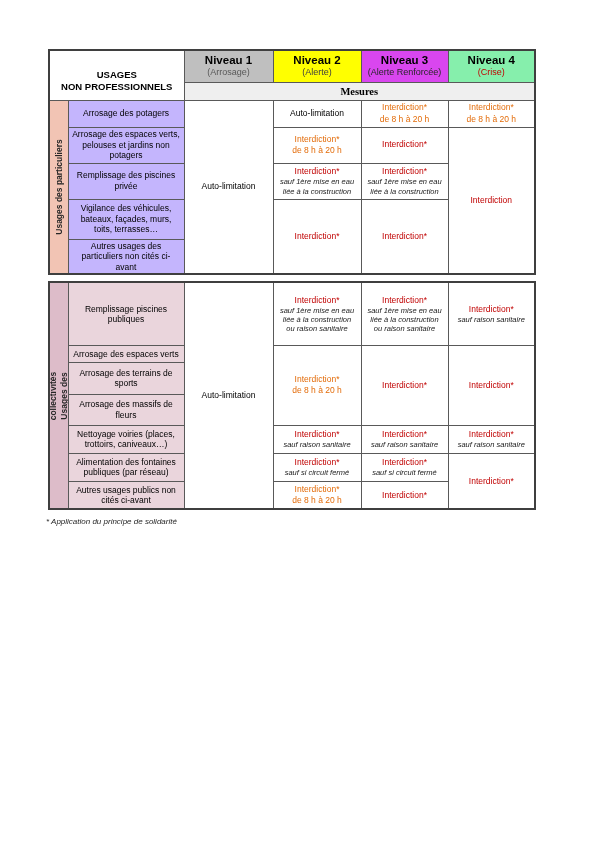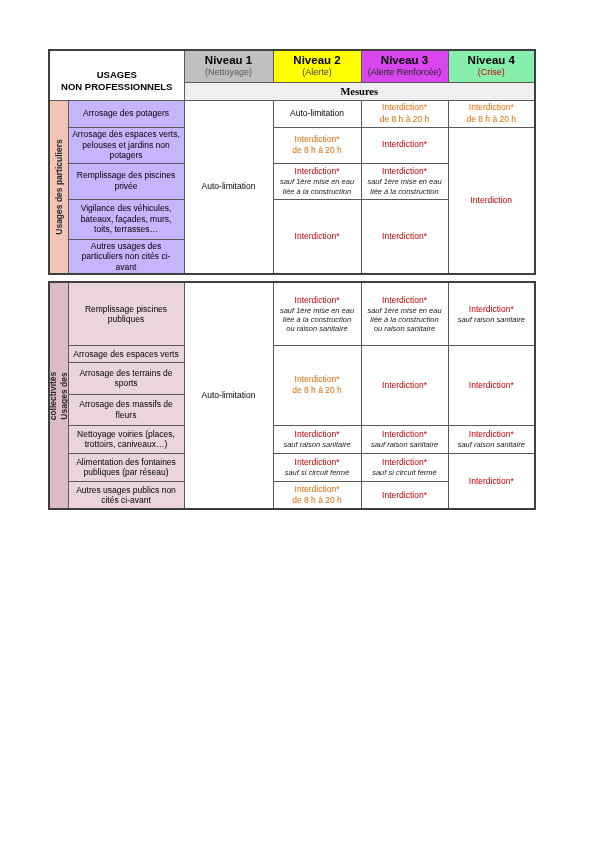--- a/index.html
+++ b/index.html
@@ -71,21 +71,21 @@
         <col style="width:87px">
     </colgroup>
     <tbody>
         <tr class="h-niveau">
       <td class="corner" colspan="2" rowspan="2">
         <span>USAGES
 NON PROFESSIONNELS</span>
       </td>
       <td class="lvl lvl1">
         <div class="lvl-title">Niveau 1</div>
-        <div class="lvl-sub">(Nettoyage)</div>
+        <div class="lvl-sub">(Arrosage)</div>
       </td>
       <td class="lvl lvl2">
         <div class="lvl-title">Niveau 2</div>
         <div class="lvl-sub">(Alerte)</div>
       </td>
       <td class="lvl lvl3">
         <div class="lvl-title">Niveau 3</div>
         <div class="lvl-sub">(Alerte Renforcée)</div>
       </td>
       <td class="lvl lvl4">
@@ -252,13 +252,14 @@
         <span class="main" data-color="orange">Interdiction*
 de 8 h à 20 h</span>
       </td>
       <td class="mcell">
         <span class="main" data-color="red">Interdiction*</span>
       </td>
     </tr>
   </tbody>
     </table>
 
+  <div class="footnote">*  Application du principe de solidarité</div>
 </div>
 
 </body></html>

